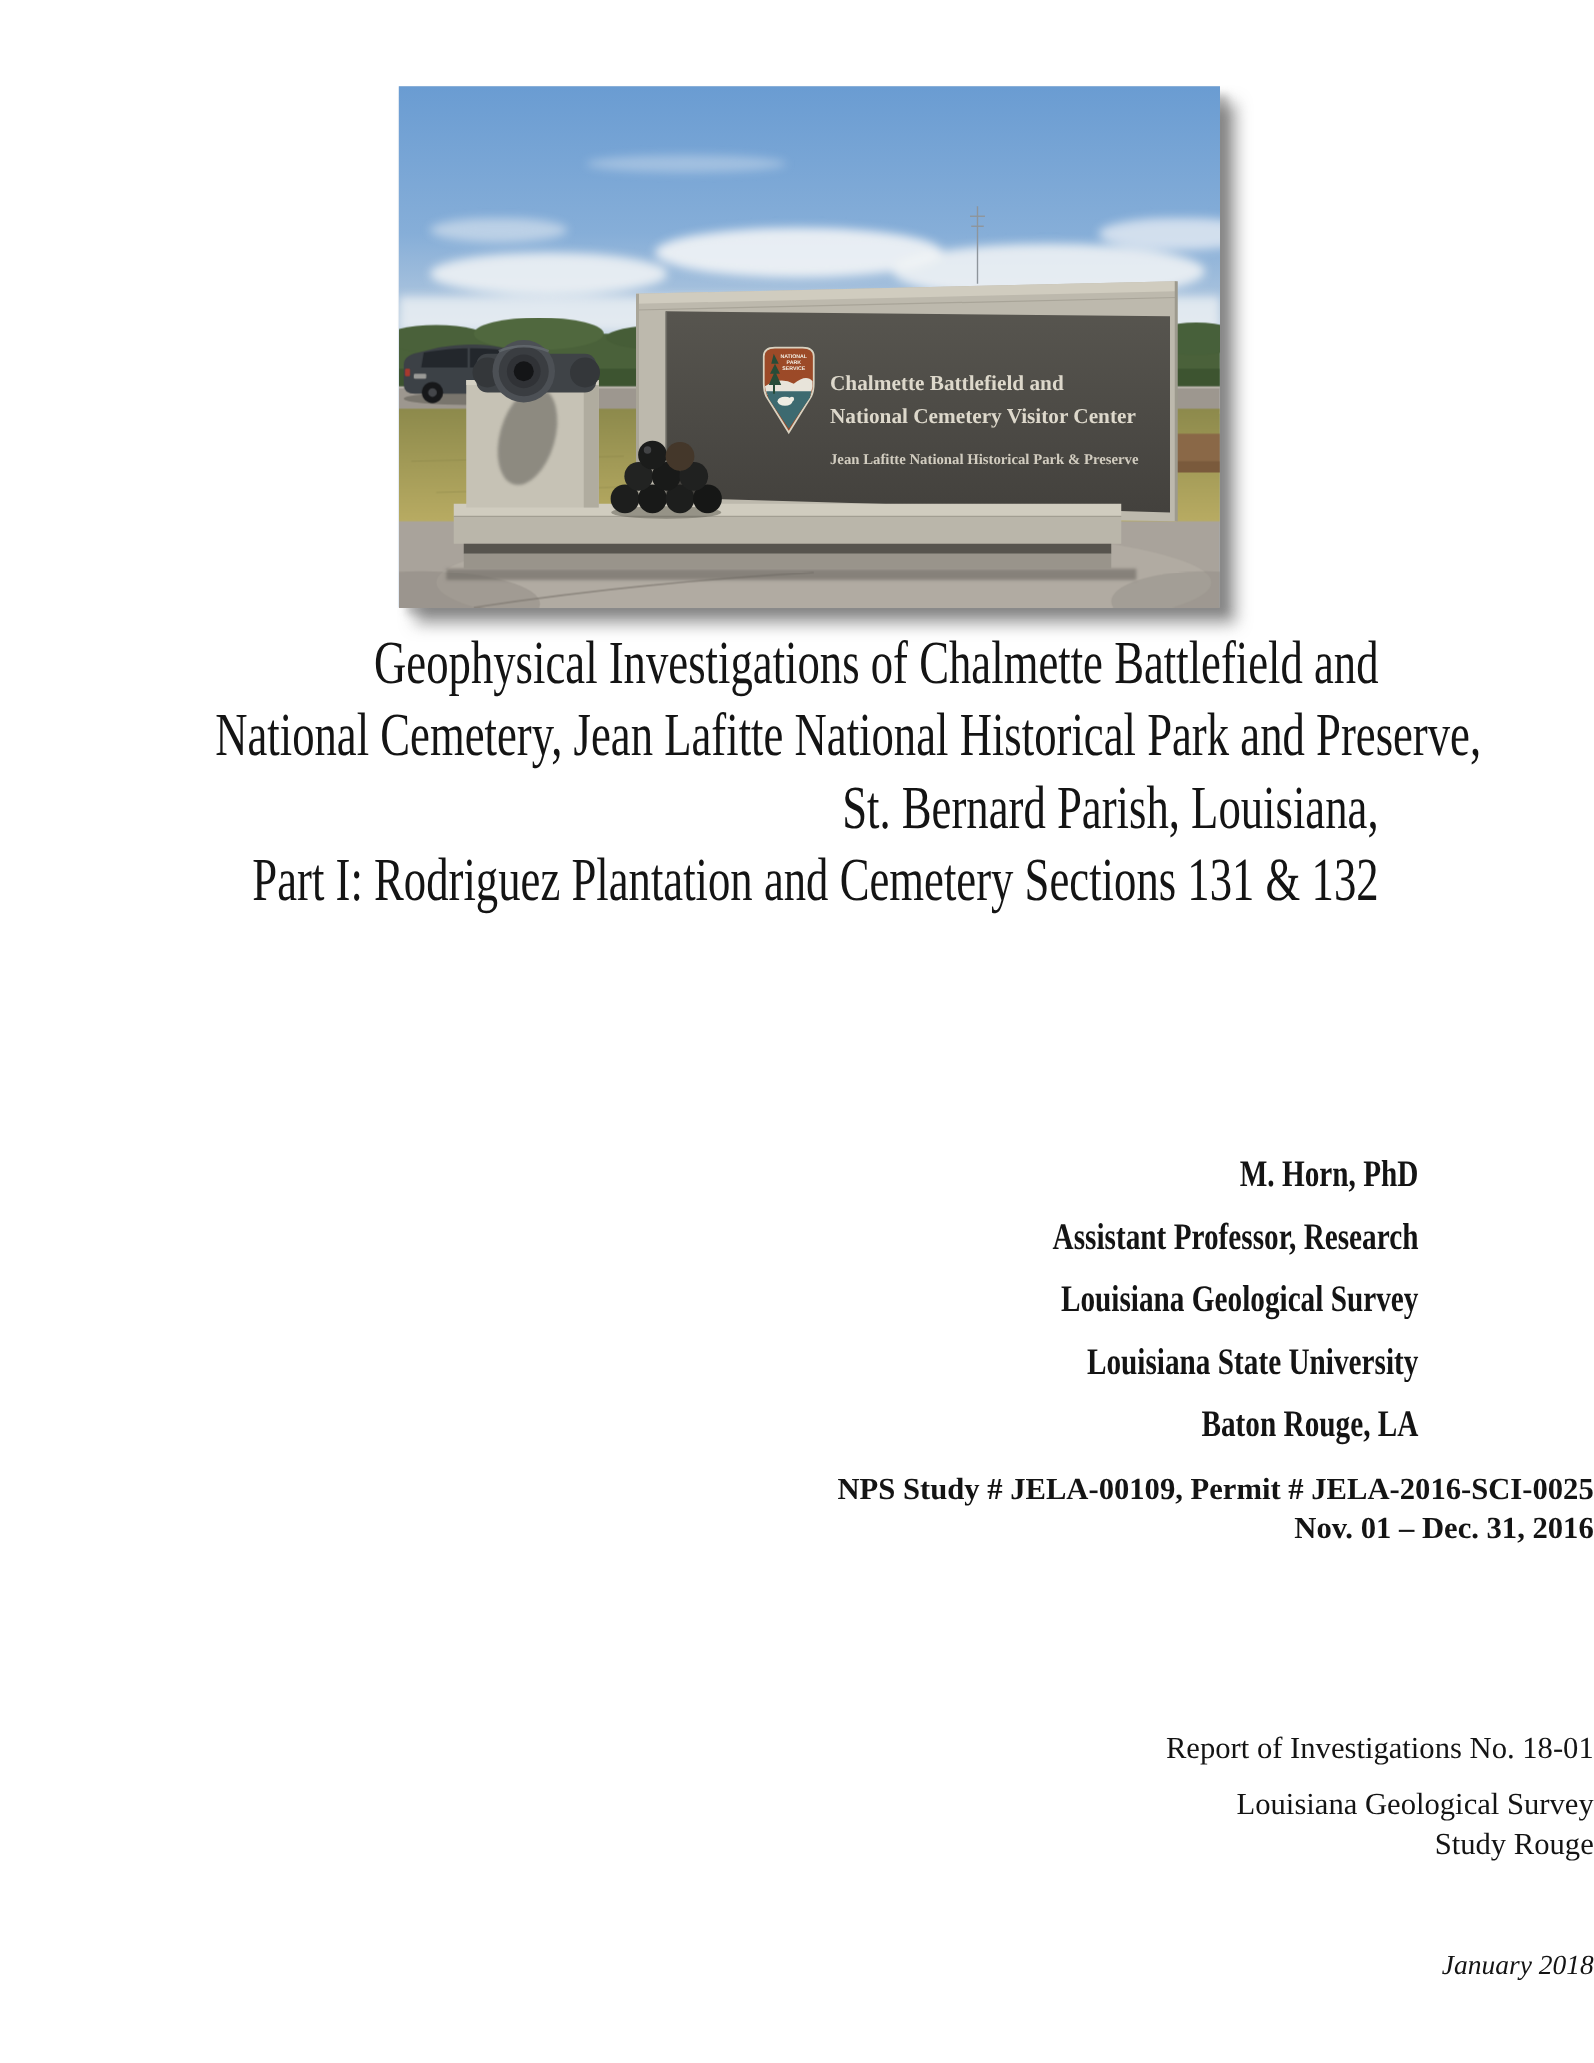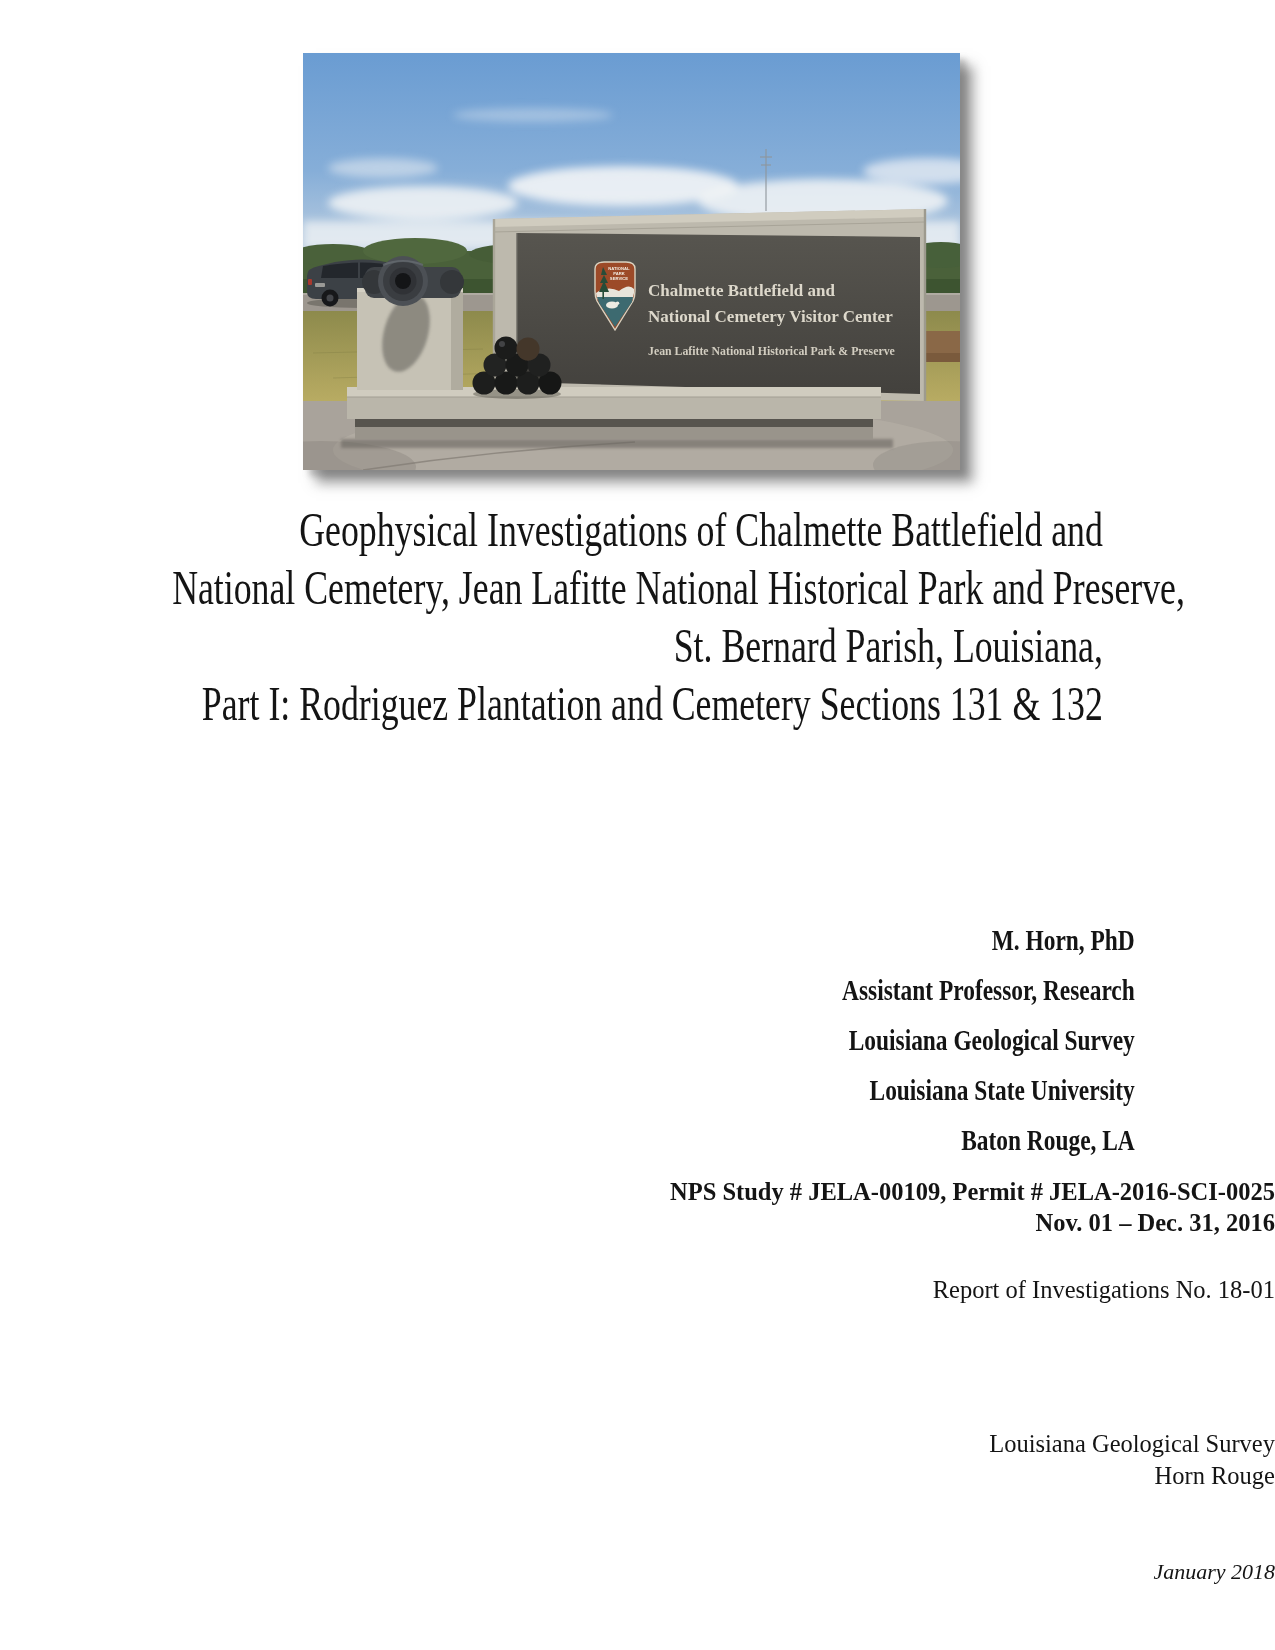--- a/index.html
+++ b/index.html
@@ -2,38 +2,38 @@
 <html><head>
 <meta charset="utf-8">
 <style>
   html,body{margin:0;padding:0;background:#ffffff;}
   body{
     width:1275px;height:1650px;position:relative;overflow:hidden;
     font-family:"Liberation Serif","DejaVu Serif",serif;color:#141414;
   }
   .page{position:absolute;inset:0;background:#ffffff;}
   figure.photo{
-    position:absolute;left:303px;top:53px;width:657px;height:417px;margin:0;
+    position:absolute;left:303px;top:53px;width:657px;height:417px;margin:16px;
     box-shadow:13px 13px 12px rgba(92,92,92,.62), 6px 6px 6px rgba(110,110,110,.35);
     background:#9db9d6;
   }
   figure.photo svg{display:block;width:657px;height:417px;}
   .centered{position:absolute;left:0;right:0;text-align:right;}
   .title-block{top:501px;}
   .title-line{
     font-size:49px;line-height:58px;white-space:nowrap;
     transform:scaleX(0.73);transform-origin:50% 50%;
   }
   .author-block{top:915px;font-weight:bold;}
   .author-line{
     font-size:30px;line-height:50px;white-space:nowrap;
     transform:scaleX(0.78);transform-origin:50% 50%;
   }
   .study-block{top:1177px;font-size:24.5px;line-height:30.5px;font-weight:bold;}
-  .report-series{top:1275px;font-size:24.5px;line-height:30px;}
+  .report-series{top:1384px;font-size:24.5px;line-height:30px;}
   .publisher-block{top:1428px;font-size:24.5px;line-height:32px;}
   .date-line{top:1557px;font-size:22px;line-height:30px;font-style:italic;}
 </style>
 </head>
 <body>
 
 <div class="page">
 
   <figure class="photo">
     <svg viewBox="0 0 657 417" xmlns="http://www.w3.org/2000/svg">
@@ -218,18 +218,18 @@
 
   <section class="centered study-block">
     <div>NPS Study # JELA-00109, Permit # JELA-2016-SCI-0025</div>
     <div>Nov. 01 – Dec. 31, 2016</div>
   </section>
 
   <div class="centered report-series">Report of Investigations No. 18-01</div>
 
   <section class="centered publisher-block">
     <div>Louisiana Geological Survey</div>
-    <div>Horn Rouge</div>
+    <div>Study Rouge</div>
   </section>
 
   <div class="centered date-line">January 2018</div>
 
 </div>
 
 </body></html>

